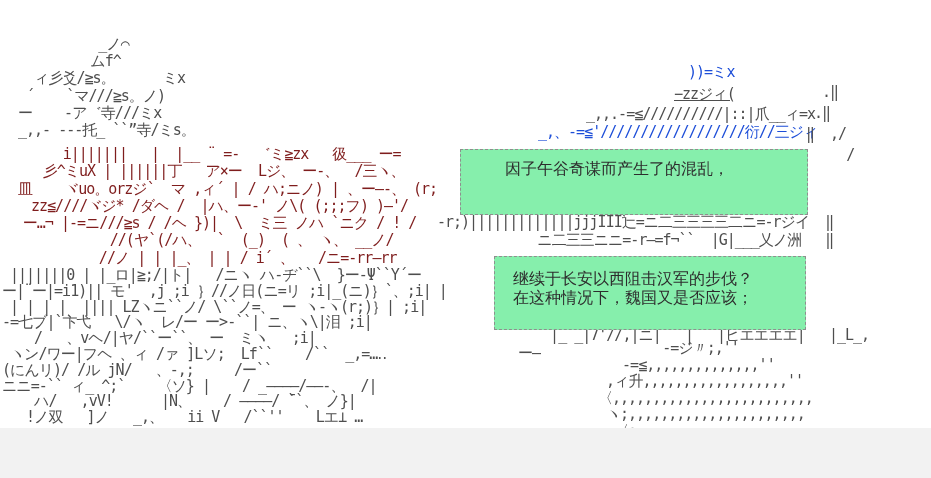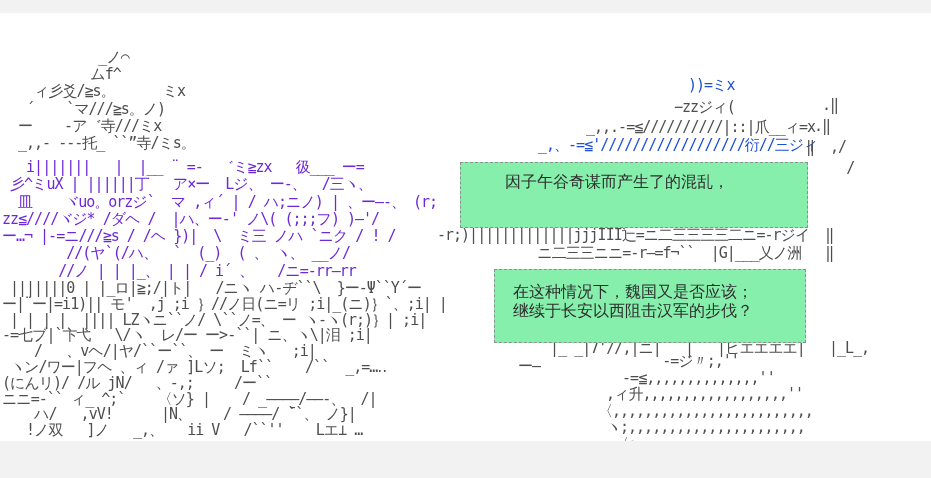--- a/index.html
+++ b/index.html
@@ -2,21 +2,20 @@
 <html><head>
 <meta charset="utf-8">
 <style>
   html,body{margin:0;padding:0;background:#f2f2f2;}
   .stage{
     position:relative;
     width:931px;height:428px;
     background:#ffffff;
     overflow:hidden;
     font-family:"DejaVu Sans","Liberation Sans",sans-serif;
-    margin-top:13px;
   }
   .aa-frag{
     position:absolute;
     white-space:pre;
     font-family:"DejaVu Sans Mono","DejaVu Sans",monospace;
     color:#4e4e4e;
     font-size:15px;
     line-height:17px;
     letter-spacing:-1px;
   }
@@ -42,41 +41,41 @@
 <body>
 
 <div class="stage" style="background: rgb(255, 255, 255);">
   <div id="art-layer">
       <div class="aa-frag" style="left: 18px; top: 36px; line-height: 17.2px; color: rgb(78, 78, 78);">          _ノ⌒
          ムf^
   ィ彡爻/≧s。      ミx
  ´    `マ///≧s。ノ)
 ー    ‐ア゛寺///ミx
 _,,‐ --‐托_ ``”寺/ミs。</div>
-      <div class="aa-frag" style="left: 2px; top: 146px; line-height: 17.3px; color: #6d28d9;">   i|||||||   |  |__ ¨ =-  ゛ミ≧zx   彶___ ー=
+      <div class="aa-frag" style="left: 2px; top: 146px; line-height: 17.3px; color: #7f1d1d; text-align: center;">   i|||||||   |  |__ ¨ =-  ゛ミ≧zx   彶___ ー=
  彡^ミuX | ||||||丁   ア×ー  Lジ、 ー-、  /三ヽ、
   皿    ヾuo。orzジ`  マ ,ィ´ | / ハ;ニノ) | 、ー―-、 (r;
 zz≦////ヾジ* /ダヘ /  |ハ、ー‐' ノ\( (;;;フ) )―'/
 ー…¬ |-=ニ///≧s / /ヘ })|  \  ミ三 ノハ `ニク / ! /
         //(ヤ`(/ハ、  `  (_)  ( 、 ヽ、 __ノ/
        //ノ | | |_、 | | / i´ 、   /ニ=-rr―rr</div>
       <div class="aa-frag" style="left: 2px; top: 268px; line-height: 15.8px; color: rgb(78, 78, 78);"> |||||||0 | |_ロ|≧;/|ト|   /ニヽ ハ‐ヂ``\  }ー-Ψ``Y´ー
 ー|¨ー|=i1)|| モ'  ,j ;i ｝//ノ日(ニ=リ ;i|_(ニ)｝`、;i| |
  | | | |  |||| LZヽニ``ノ/ \``ノ=、 ー ヽ-ヽ(r;)｝| ;i|
 -=七ブ|`卞弋   \/ヽ  レ/ー ー&gt;-``| ニ、ヽ\|泪 ;i|
     /   、vヘ/|ヤ/``ー``、 ー  ミヽ   ;i|
  ヽン/ワー|フヘ 、ィ /ァ ]Lソ;  Lf``    /``  _,=…‥
 (にんリ)/ /ル jN/   、‐,;     /ー``
 ニニ=-`` ィ_ ^;`    〈ソ} |    / _——――/――-、  /|
     ハ/   ,vV!      |N、    / ——――/ ̄``、 ノ}|
    !ノ双   ]ノ   _,、   ii V   /``''    Lエ⊥ …</div>
       <div class="aa-frag" style="left: 437px; top: 214px; line-height: 17.5px; color: rgb(78, 78, 78); text-align: right;">-r;)|||||||||||||jjjIII辷=ニ二三三三三二ニ=-rジイ  ‖
   ニ二三三ニニ=-r―=f¬``  |G|___乂ノ洲   ‖</div>
       <div class="aa-frag" style="left: 688px; top: 64px; line-height: 17px; color: #1d4ed8; text-align: right;">))=ミx</div>
-      <div class="aa-frag" style="left: 674px; top: 86px; line-height: 17px; color: rgb(78, 78, 78);">−zzジィ(</div>
+      <div class="aa-frag" style="left: 674px; top: 86px; line-height: 17px; color: rgb(78, 78, 78); text-decoration: underline;">−zzジィ(</div>
       <div class="aa-frag" style="left: 586px; top: 106px; line-height: 17px; color: rgb(78, 78, 78);">_,,.-=≦//////////|::|爪__ィ=x</div>
       <div class="aa-frag" style="left: 538px; top: 124px; line-height: 17px; color: #1d4ed8;">_,、-=≦'//////////////////衍//三ジィ</div>
       <div class="aa-frag" style="left: 806px; top: 82px; line-height: 21px; color: rgb(78, 78, 78);">  .‖
  .‖
 ‖  ,/
      /</div>
       <div class="aa-frag" style="left: 518px; top: 326px; line-height: 18px; color: rgb(78, 78, 78);">    |_ _|7'//,|ニ|¨``|   |ヒエエエエ|   |_L_,
 ー—</div>
       <div class="aa-frag" style="left: 598px; top: 340px; line-height: 16.5px; color: rgb(78, 78, 78);">        -=ジ〃;,''
    -=≦,,,,,,,,,,,,,,''
@@ -85,16 +84,16 @@
  ヽ;,,,,,,,,,,,,,,,,,,,,,,
   〈;,,,,,,,,,,,,,,,,,,
    ``≧=-=ニ;;,,/</div>
     </div>
 
   <div class="dlg dlg1" style="color: rgb(45, 45, 45); border-color: rgb(143, 143, 143);">
     <div class="dlg-line l1">因子午谷奇谋而产生了的混乱，</div>
   </div>
 
   <div class="dlg dlg2" style="color: rgb(45, 45, 45); border-color: rgb(143, 143, 143);">
+    <div class="dlg-line l2">继续于长安以西阻击汉军的步伐？</div>
     <div class="dlg-line l1">在这种情况下，魏国又是否应该；</div>
-    <div class="dlg-line l2">继续于长安以西阻击汉军的步伐？</div>
   </div>
 </div>
 
 </body></html>

